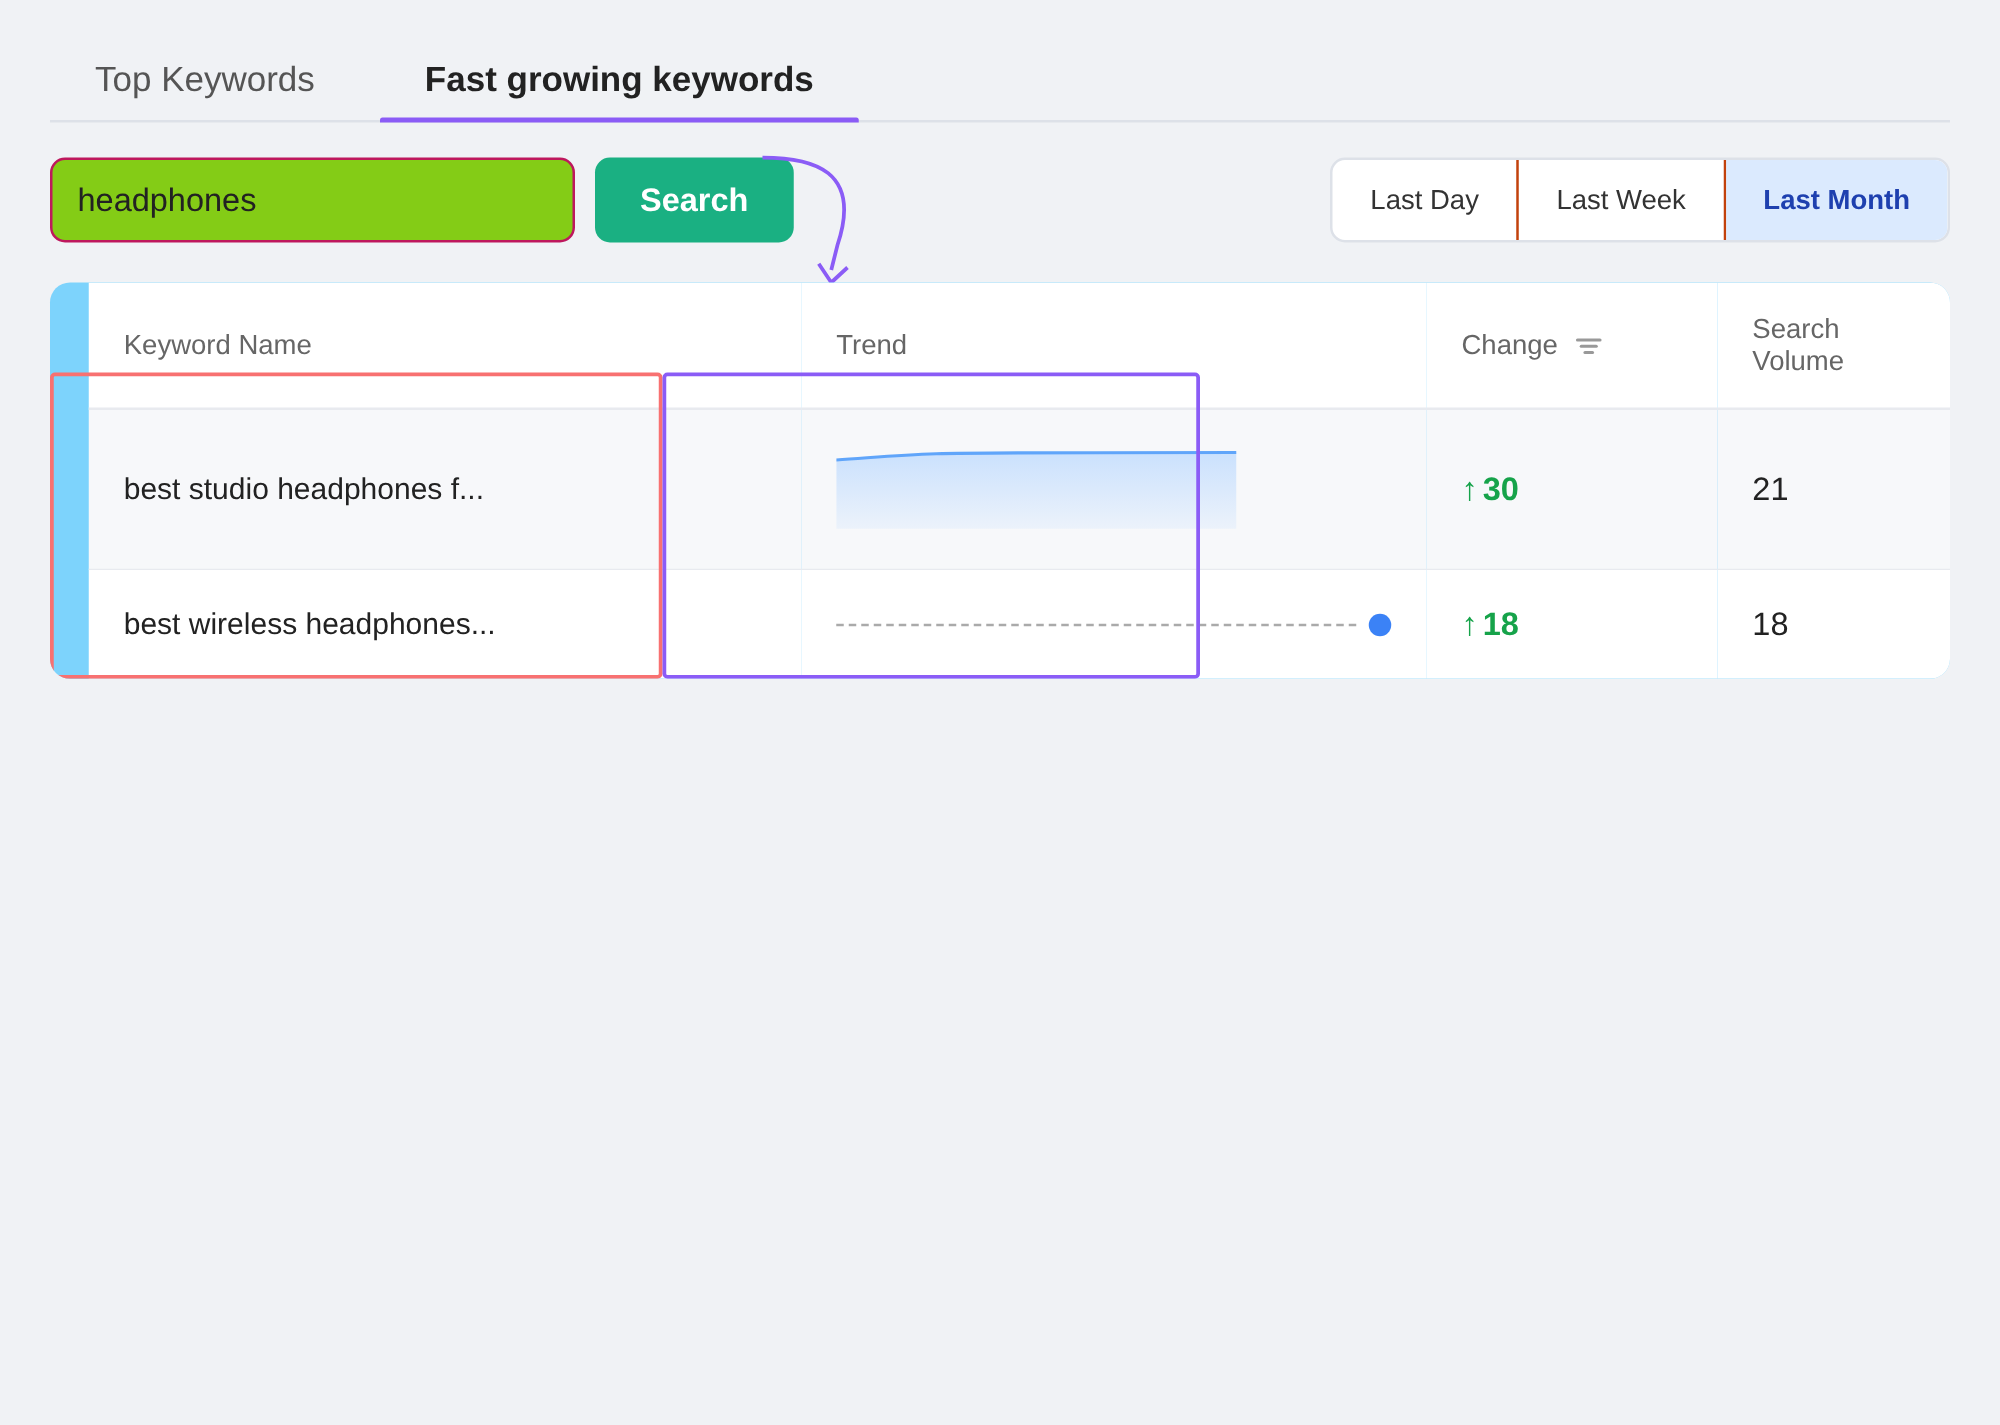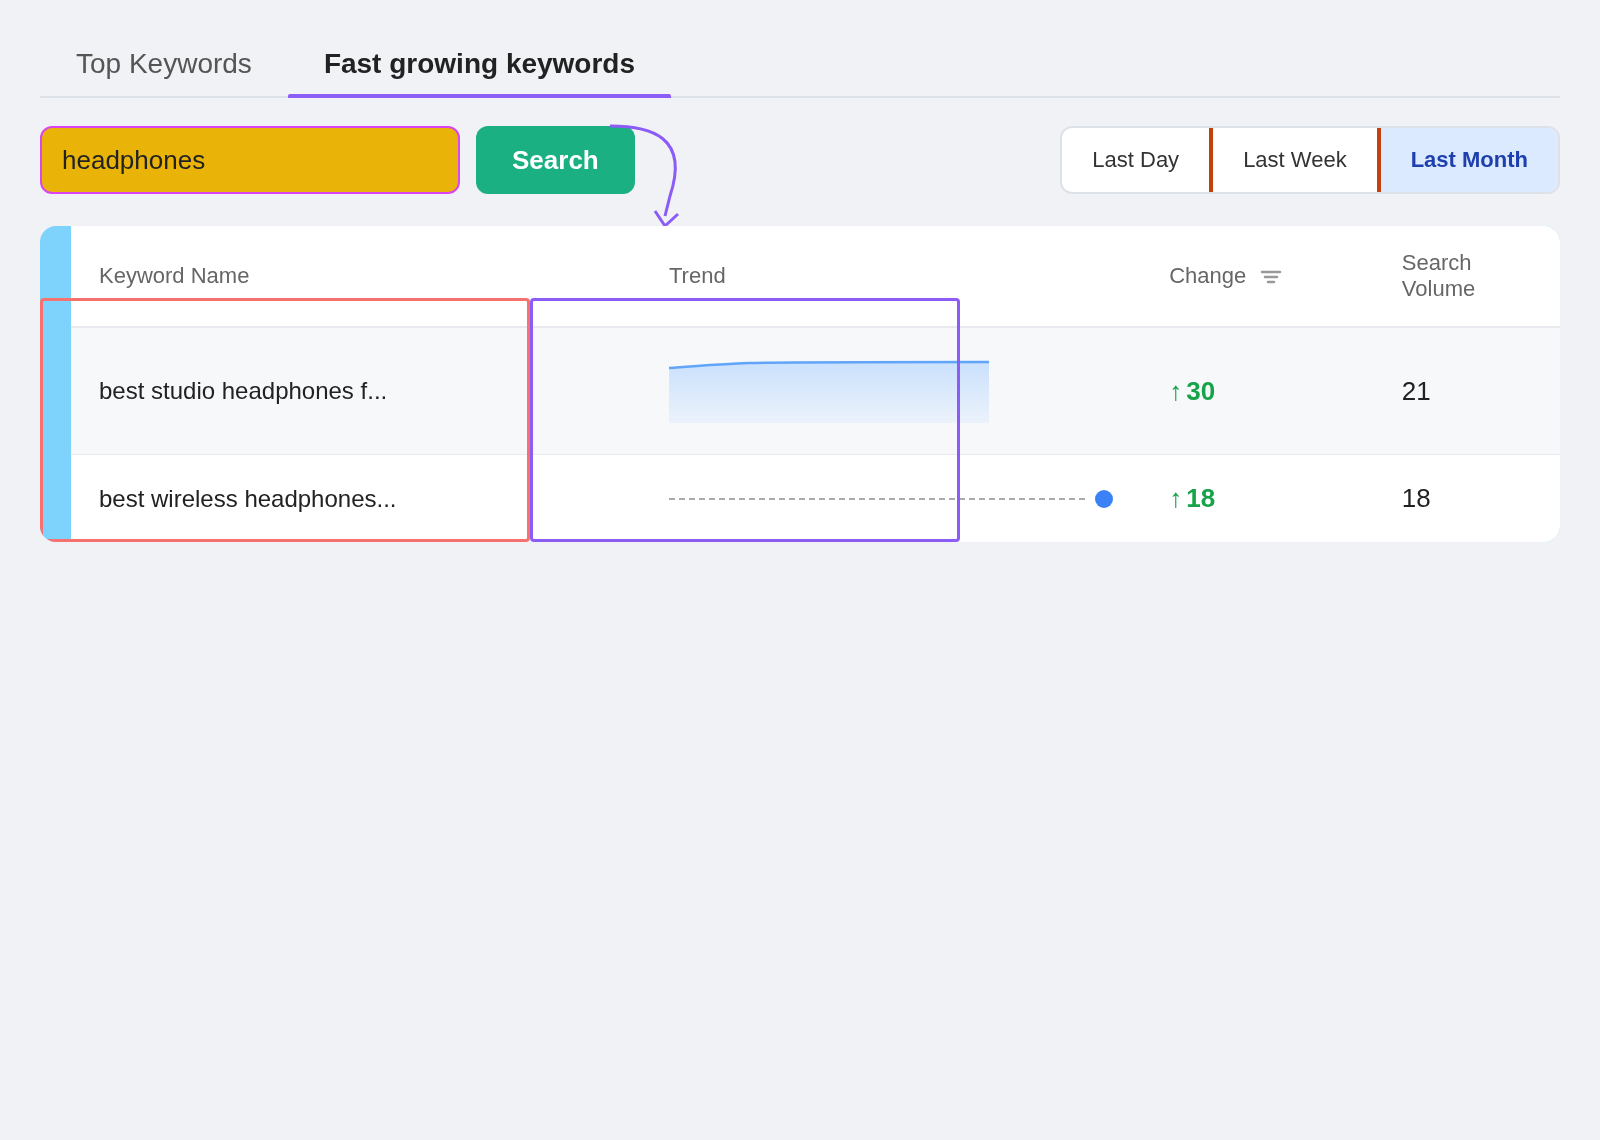--- a/index.html
+++ b/index.html
@@ -13,21 +13,21 @@
     .container {
       background: #f0f2f5;
       width: 1600px;
       min-height: 1140px;
       padding: 30px 40px;
     }
 
     
     .tabs {
       display: flex;
-      gap: 0;
+      gap: 16px;
       border-bottom: 2px solid #dde1e8;
       margin-bottom: 28px;
     }
     .tab {
       font-size: 28px;
       font-weight: 400;
       color: #555;
       padding: 18px 36px 16px;
       cursor: pointer;
       position: relative;
@@ -52,23 +52,23 @@
     .search-row {
       display: flex;
       align-items: center;
       gap: 16px;
       margin-bottom: 32px;
       position: relative;
     }
     .search-input {
       width: 420px;
       height: 68px;
-      border: 2px solid #d946ef;
+      border: 2px solid #be185d;
       border-radius: 12px;
-      background: #eab308;
+      background: #84cc16;
       font-size: 26px;
       padding: 0 20px;
       color: #222;
       outline: none;
     }
     .search-btn {
       height: 68px;
       padding: 0 36px;
       background: #1ab082;
       color: #fff;
@@ -100,21 +100,21 @@
     }
     .time-btn {
       height: 64px;
       padding: 0 30px;
       font-size: 22px;
       font-weight: 400;
       color: #333;
       background: transparent;
       border: none;
       cursor: pointer;
-      border-right: 4px solid #c2410c;
+      border-right: 2px solid #c2410c;
     }
     .time-btn:last-child {
       border-right: none;
     }
     .time-btn.active {
       background: #dbeafe;
       color: #1e40af;
       font-weight: 600;
     }
 

